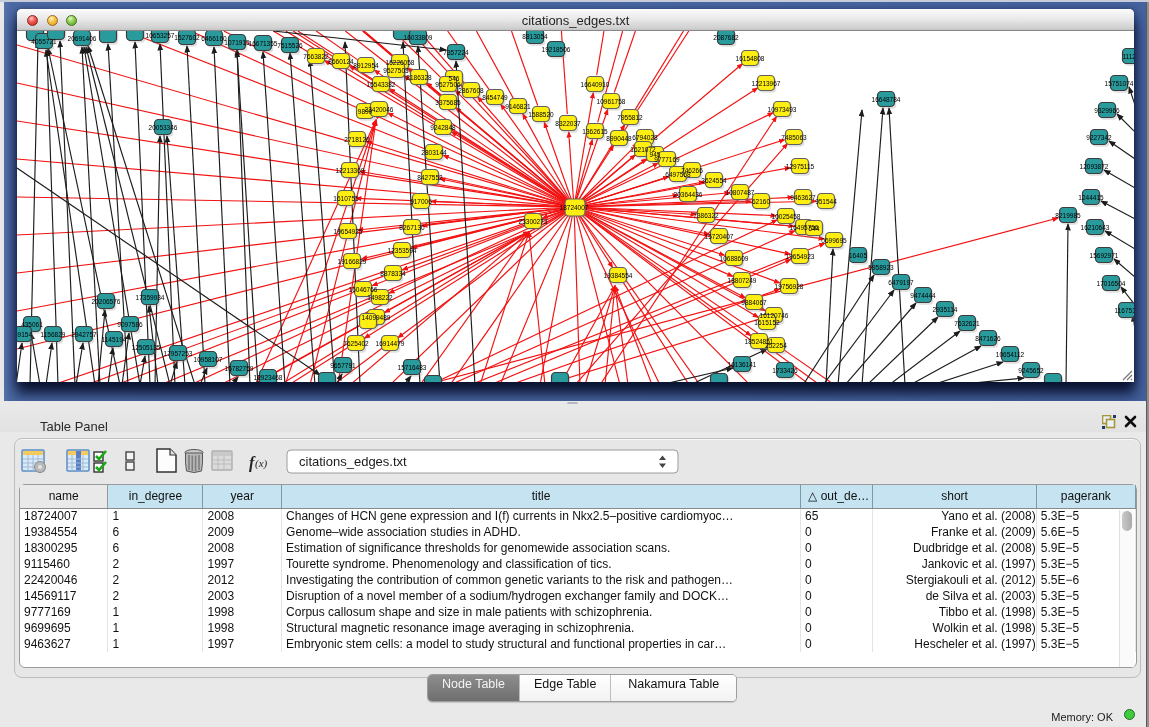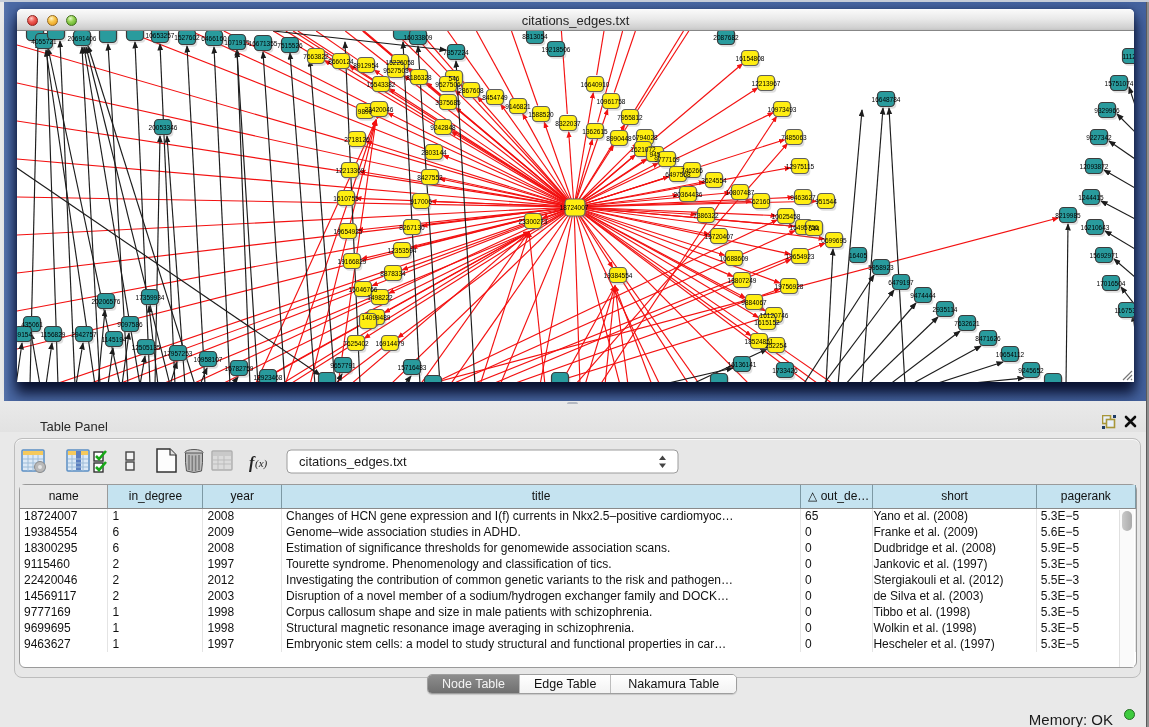--- a/index.html
+++ b/index.html
@@ -30,30 +30,30 @@
 #container{position:absolute;left:14px;top:37px;width:1127px;height:240px;background:#e7e7e7;border:1px solid #bdbdbd;border-radius:8px;box-shadow:inset 0 1px 0 #f8f8f8}
 
 #toolbar{position:absolute;left:6px;top:9px;height:34px;width:1100px}
 
 #tablewrap{position:absolute;left:4px;top:45px;width:1118px;height:184px;background:#fff;border:1px solid #9a9a9a;border-radius:6px}
 table{border-collapse:collapse;width:100%;table-layout:fixed;font-size:12px;color:#111}
 th{height:23px;font-weight:normal;font-size:12px;background:#c5e3f0;border-right:1px solid #7d99a4;border-bottom:1px solid #8a8a8a;overflow:hidden;white-space:nowrap}
 th.c1{background:#e9e9e9;border-right:1px solid #9a9a9a}
 td{height:16px;padding:0 0 0 4px;overflow:hidden;white-space:nowrap;border-right:1px solid #e4e4e4}
 td.c2,td.c3{}
-td.c6{text-align:left;padding:0}
+td.c6{text-align:right;padding:0}
 .c1{width:85px}.c2{width:92px}.c3{width:76px}.c4{width:502px}.c5{width:70px}.c6{width:158px}.c7{width:96px}
 #vscroll{position:absolute;right:2px;top:25px;width:15px;height:157px;background:#fafafa;border-left:1px solid #e0e0e0}
 #vthumb{position:absolute;left:2px;top:1px;width:10px;height:20px;background:linear-gradient(90deg,#c9c9c9,#aaaaaa);border-radius:5px}
 
-#tabs{position:absolute;left:427px;top:273px;height:20px;display:flex;border:1px solid #9e9e9e;border-radius:5px;overflow:hidden;background:#fff;box-shadow:0 1px 1px rgba(0,0,0,0.15)}
+#tabs{position:absolute;left:427px;top:273px;height:28px;display:flex;border:1px solid #9e9e9e;border-radius:5px;overflow:hidden;background:#fff;box-shadow:0 1px 1px rgba(0,0,0,0.15)}
 .tab{font-size:12.5px;line-height:19px;padding:0 14px;color:#111;background:linear-gradient(180deg,#ffffff,#f2f2f2);border-right:1px solid #bdbdbd}
 .tab.sel{background:linear-gradient(180deg,#8d8d8d,#6f6f6f);color:#f4f4f4}
 .tab:last-child{border-right:none}
-#mem{position:absolute;right:36px;top:310px;font-size:15px;color:#1a1a1a}
+#mem{position:absolute;right:36px;top:310px;font-size:11px;color:#1a1a1a}
 #memdot{position:absolute;right:14px;top:308px;width:11px;height:11px;border-radius:50%;background:#3ecb3e;border:1.5px solid #256b25}
 
 #pfloat{position:absolute;right:33px;top:11px;width:14px;height:14px}
 #pclose{position:absolute;right:12px;top:11px}
 </style></head>
 <body>
 <div id="app">
  <div id="desktop">
   <div id="lstrip"></div>
   <div id="win">
@@ -829,21 +829,21 @@
                 <td class="c6">Jankovic et al. (1997)</td>
                 <td class="c7">5.3E−5</td>
               </tr>
 <tr>
                 <td class="c1">22420046</td>
                 <td class="c2">2</td>
                 <td class="c3">2012</td>
                 <td class="c4">Investigating the contribution of common genetic variants to the risk and pathogen…</td>
                 <td class="c5">0</td>
                 <td class="c6">Stergiakouli et al. (2012)</td>
-                <td class="c7">5.5E−3</td>
+                <td class="c7">5.5E−6</td>
               </tr>
 <tr>
                 <td class="c1">14569117</td>
                 <td class="c2">2</td>
                 <td class="c3">2003</td>
                 <td class="c4">Disruption of a novel member of a sodium/hydrogen exchanger family and DOCK…</td>
                 <td class="c5">0</td>
                 <td class="c6">de Silva et al. (2003)</td>
                 <td class="c7">5.3E−5</td>
               </tr>

